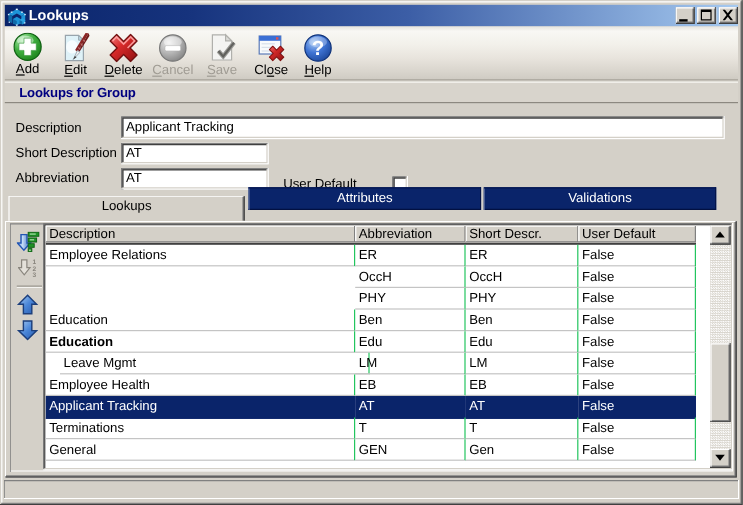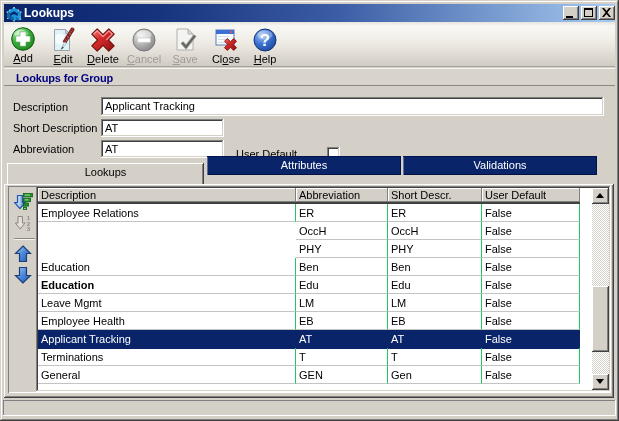--- a/index.html
+++ b/index.html
@@ -316,21 +316,21 @@
       <div class="cell" style="left:350px; width:94px;">Ben</div>
       <div class="cell" style="left:444px; width:98px;">False</div>
     </div>
     <div class="row" style="top:88px;">
       <div class="cell" style="left:0; width:258px;font-weight:bold;">Education</div>
       <div class="cell" style="left:258px; width:92px;">Edu</div>
       <div class="cell" style="left:350px; width:94px;">Edu</div>
       <div class="cell" style="left:444px; width:98px;">False</div>
     </div>
     <div class="row" style="top:106px;">
-      <div class="cell" style="left:0; width:258px;">Leave Mgmt</div>
+      <div class="cell" style="left:12px; width:258px;">Leave Mgmt</div>
       <div class="cell" style="left:258px; width:92px;">LM</div>
       <div class="cell" style="left:350px; width:94px;">LM</div>
       <div class="cell" style="left:444px; width:98px;">False</div>
     </div>
     <div class="row" style="top:124px;">
       <div class="cell" style="left:0; width:258px;">Employee Health</div>
       <div class="cell" style="left:258px; width:92px;">EB</div>
       <div class="cell" style="left:350px; width:94px;">EB</div>
       <div class="cell" style="left:444px; width:98px;">False</div>
     </div>

